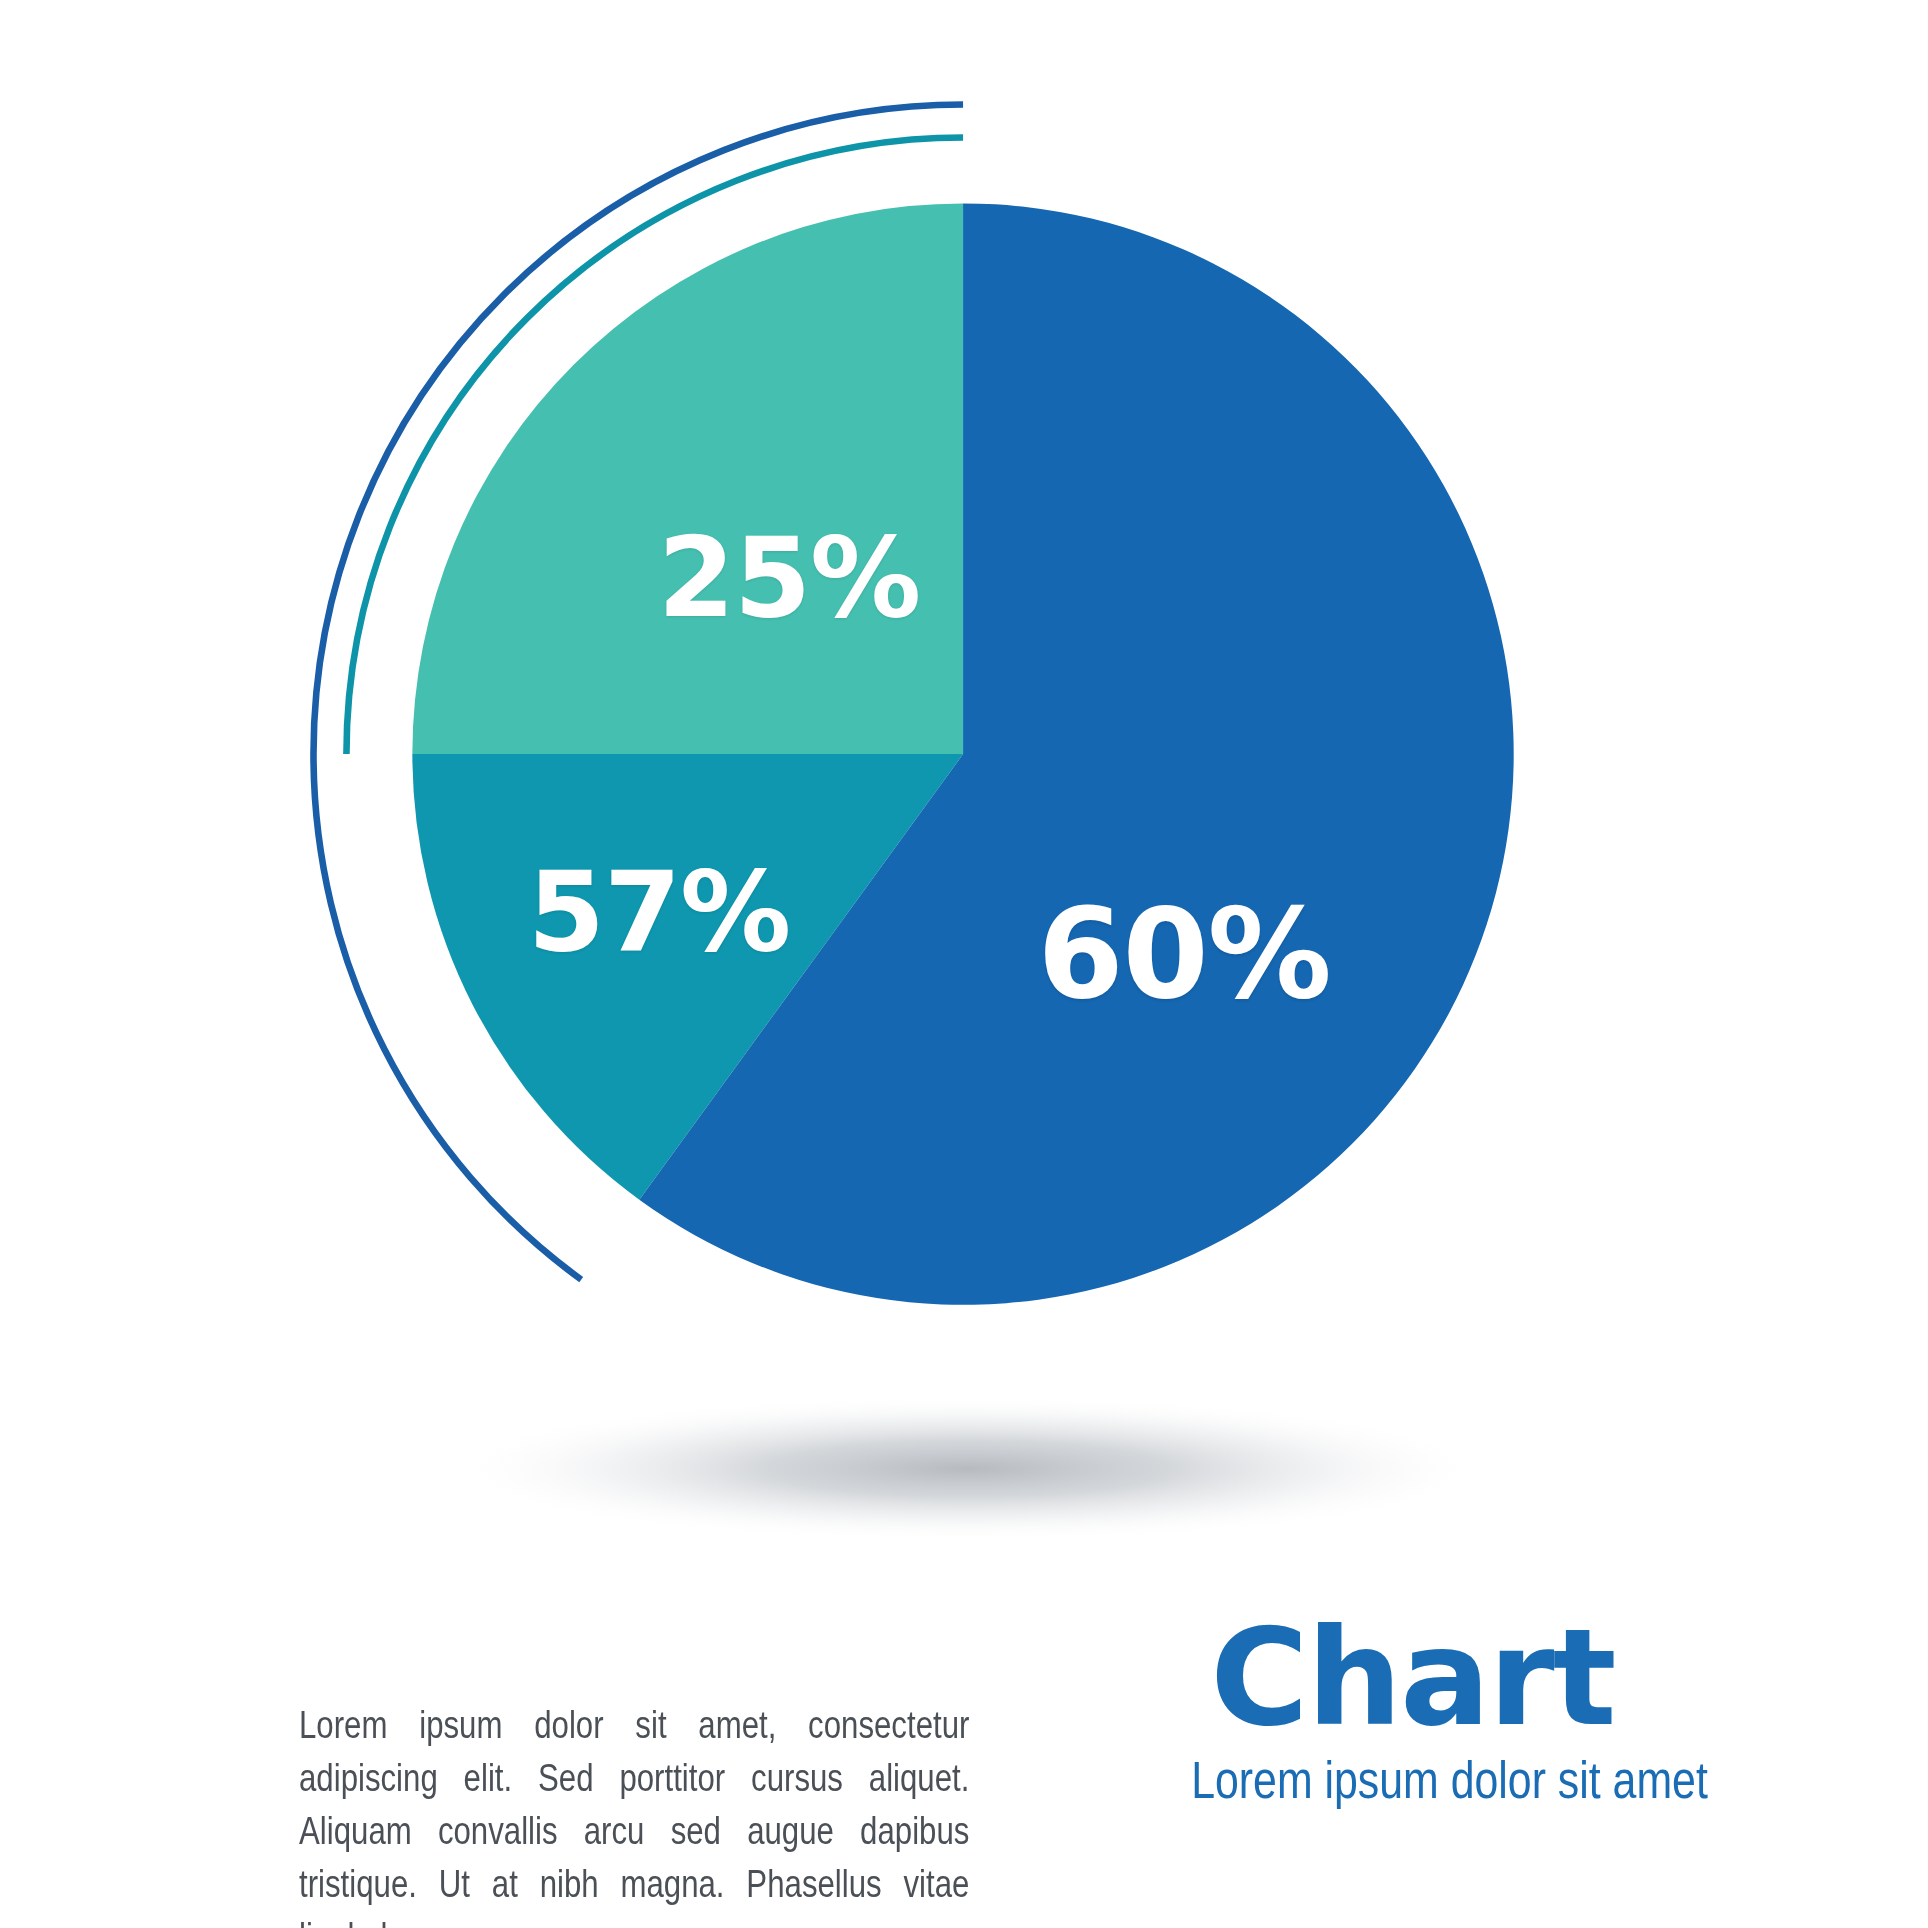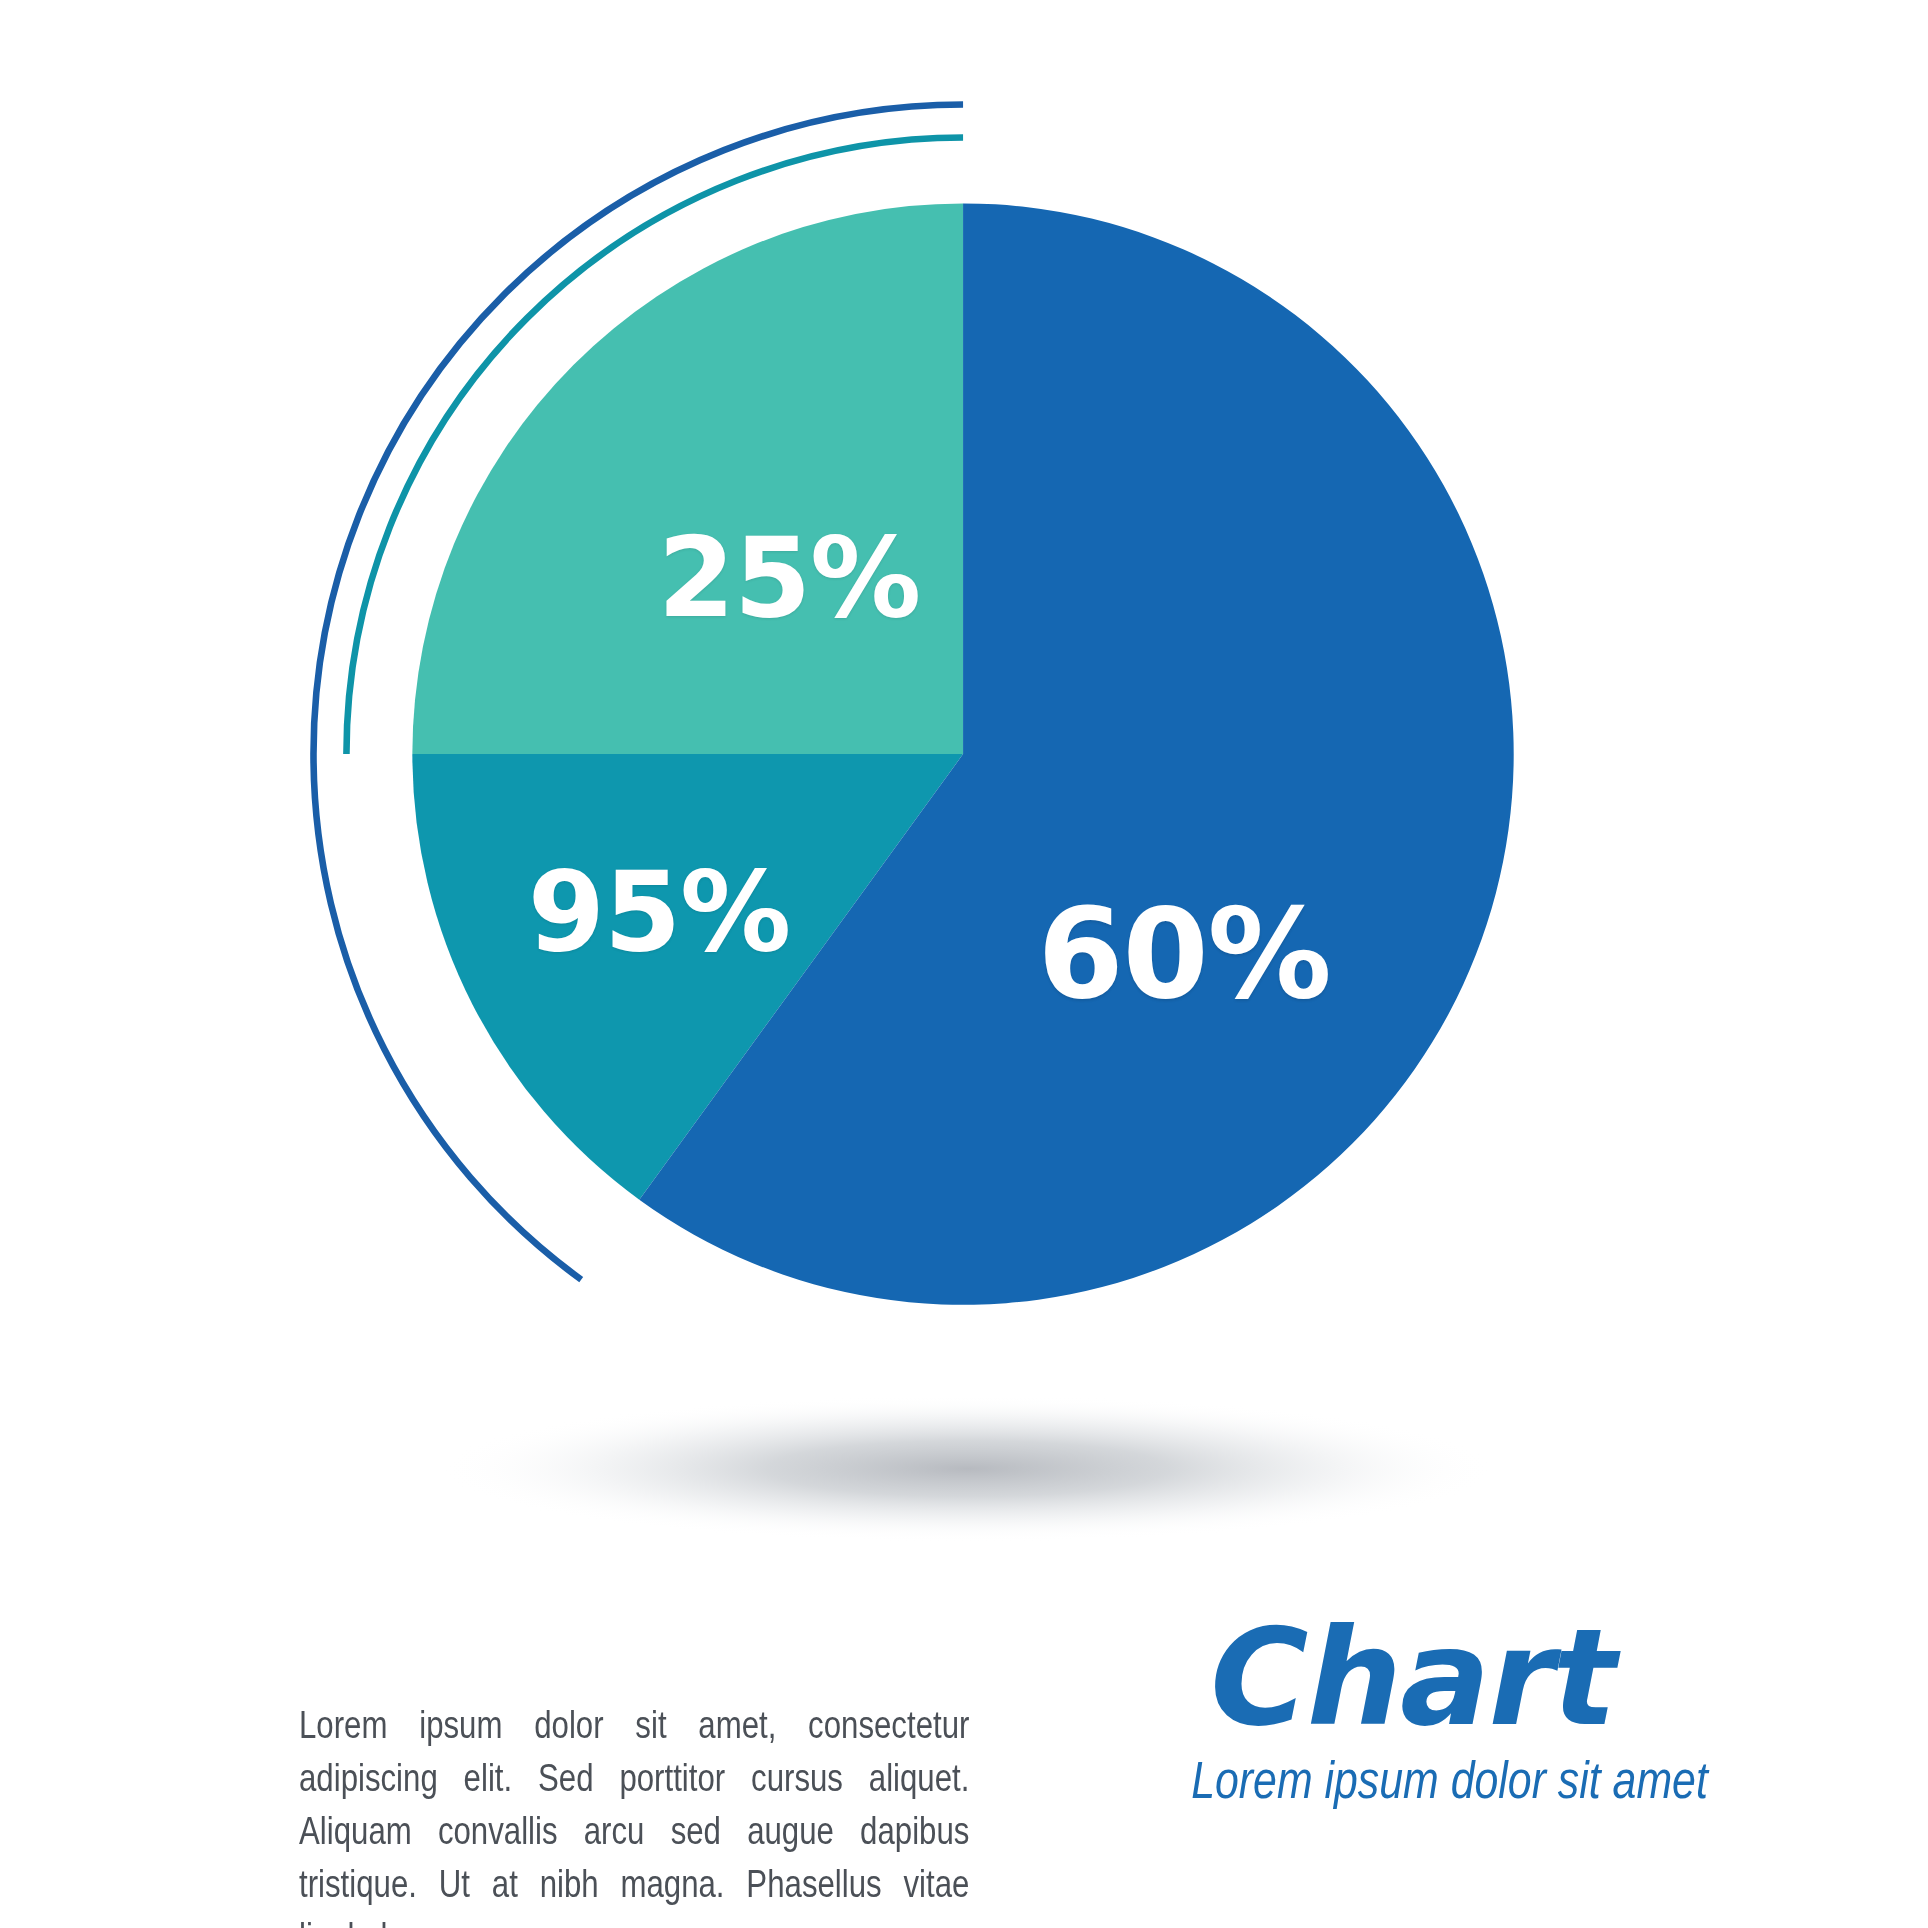--- a/index.html
+++ b/index.html
@@ -93,21 +93,20 @@
     transform-origin: left top;
     width: 838px;
   }
 
   #brand-block {
     position: absolute;
     left: 1149px;
     top: 9.4px;
     width: 527px;
     text-align: center;
-    font-style: italic;
   }
   #brand-title {
     font-family: "DejaVu Sans", sans-serif;
     font-weight: 700;
     font-size: 134px;
     line-height: 1.02;
     color: #1a6cb4;
     letter-spacing: -0.015em;
     margin: 0;
   }
@@ -152,21 +151,21 @@
       <path d="M 1023.0 801.0 L 679.1 1274.3 A 585 585 0 0 1 438.0 801.0 Z" fill="#0E97AE"></path>
 
       <path d="M 1023.0 801.0 L 1023.0 216.0 A 585 585 0 1 1 679.1 1274.3 Z" fill="#1567B2"></path>
 
     </svg>
 
     <div class="slice-label" id="label-60">60%</div>
 
     <div class="slice-label" id="label-25">25%</div>
 
-    <div class="slice-label" id="label-15">95%</div>
+    <div class="slice-label" id="label-15">57%</div>
 
   </div>
 
   <div id="caption-row">
 
     <p id="body-copy">Lorem ipsum dolor sit amet, consectetur adipiscing elit. Sed porttitor cursus aliquet. Aliquam convallis arcu sed augue dapibus tristique. Ut at nibh magna. Phasellus vitae ligula leo.</p>
 
     <div id="brand-block">
       <div id="brand-title">Chart</div>
       <div id="brand-subtitle">Lorem ipsum dolor sit amet</div>

